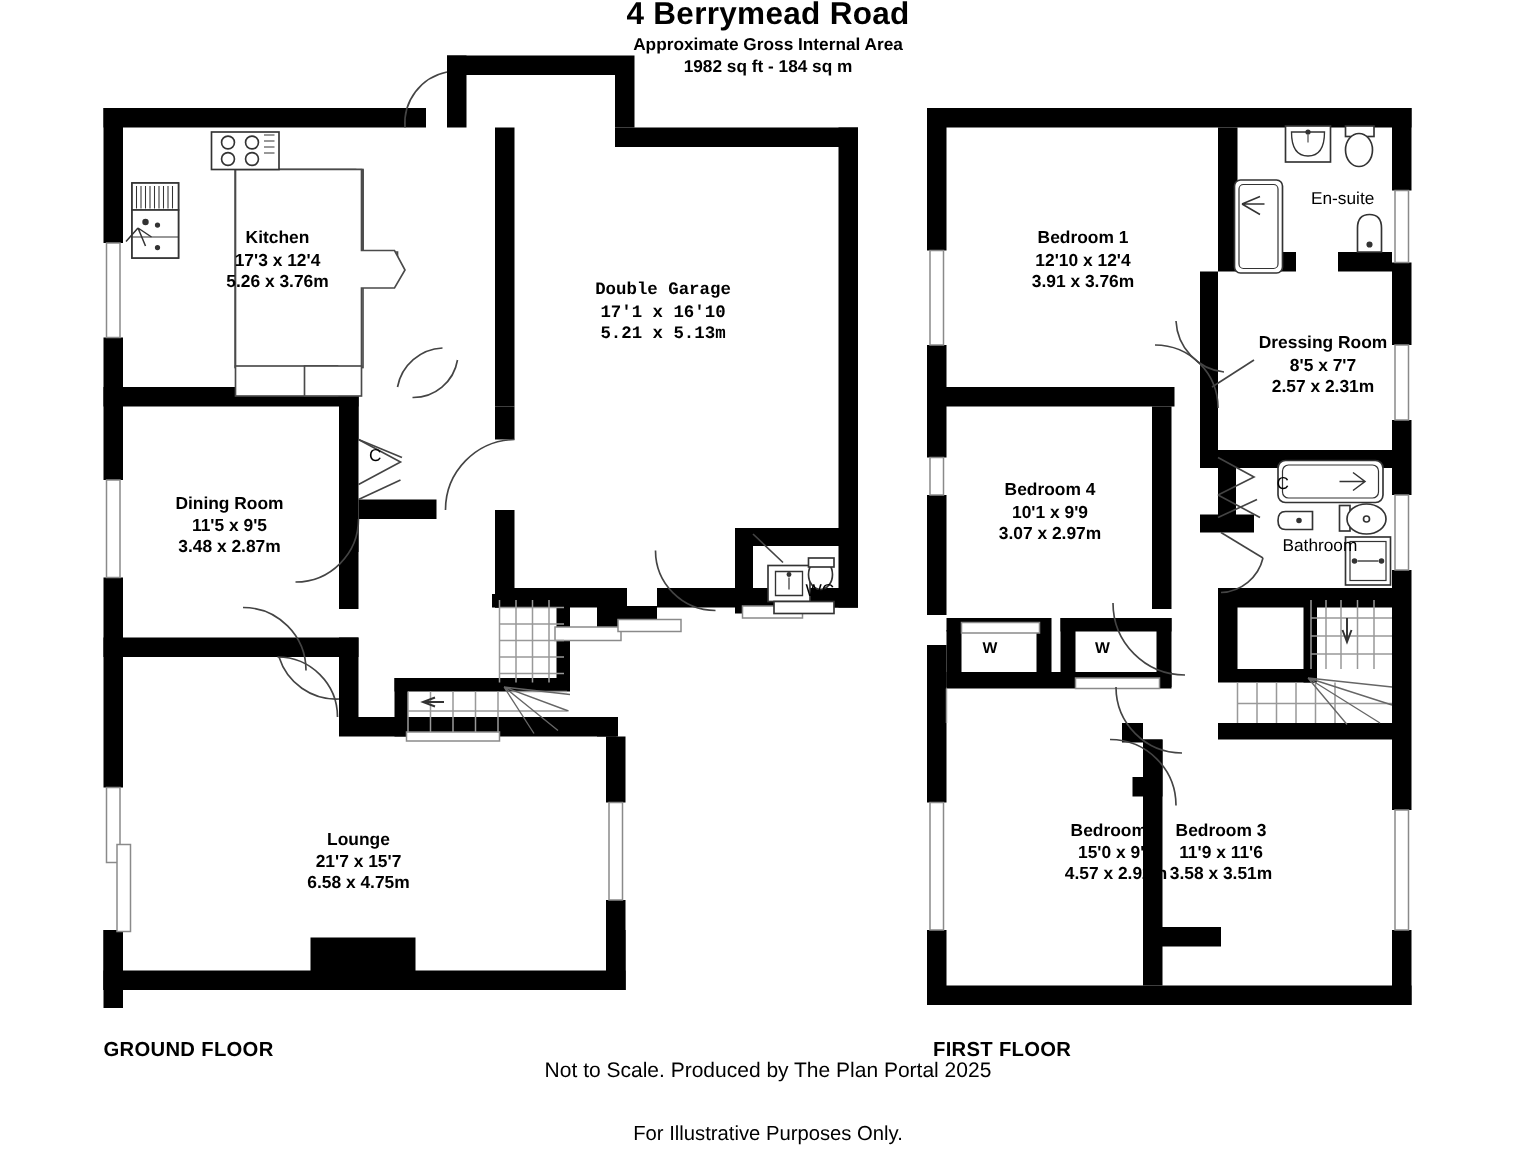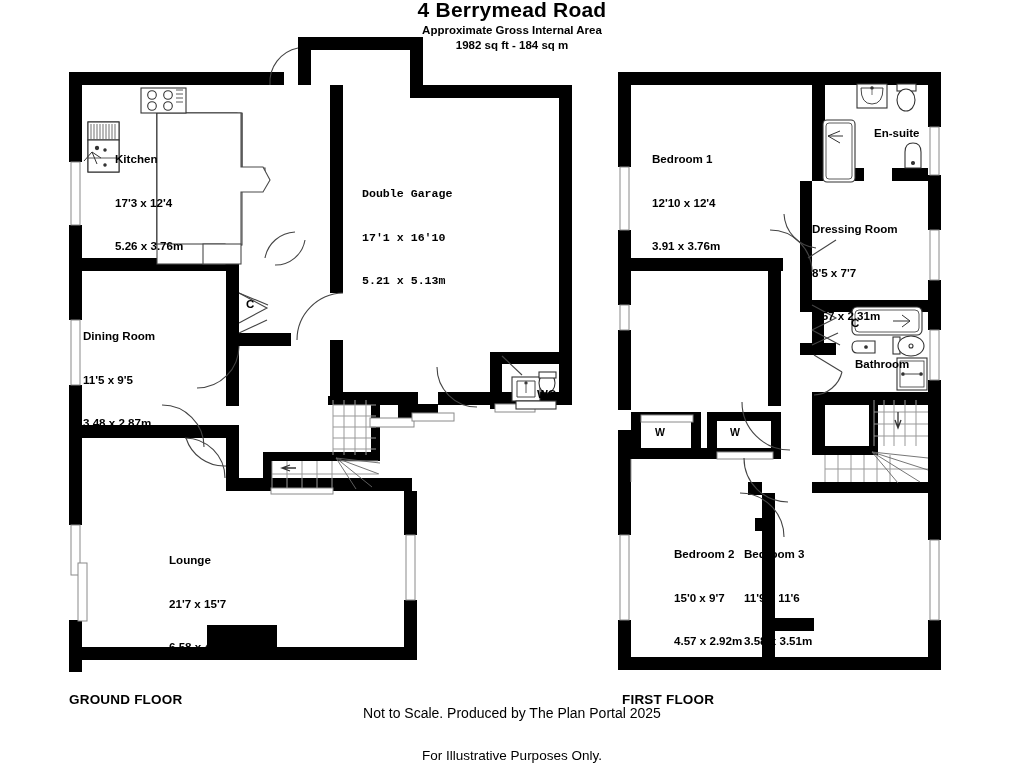--- a/index.html
+++ b/index.html
@@ -15,24 +15,24 @@
   #svgwrap{position:absolute;left:0;top:0;width:1024px;height:768px;}
 
   .flbl{position:absolute;font-size:13.5px;font-weight:bold;letter-spacing:.2px;}
   #gf-label{left:69px;top:692px;}
   #ff-label{left:622px;top:692px;}
 
   #foot1{top:705px;font-size:14px;}
   #foot2{top:748px;font-size:13.5px;font-weight:normal;}
 
   
-  .room{position:absolute;line-height:1.26;}
+  .room{position:absolute;text-align:center;line-height:1.26;}
   .room .nm{font-size:11.6px;font-weight:bold;white-space:nowrap;}
-  .room .d1,.room .d2{font-size:11.6px;font-weight:bold;white-space:nowrap;margin-top:29px;}
-  .tag{position:absolute;font-size:11.5px;font-weight:bold;padding-left:13px;}
+  .room .d1,.room .d2{font-size:11.6px;font-weight:bold;white-space:nowrap;}
+  .tag{position:absolute;font-size:11.5px;font-weight:normal;padding-left:13px;}
   .tagS{position:absolute;font-size:10.5px;font-weight:bold;}
 </style>
 </head>
 <body>
 
 <div id="page">
 
   <div class="hdr" id="title">4 Berrymead Road</div>
   <div class="hdr" id="sub1">Approximate Gross Internal Area</div>
   <div class="hdr" id="sub2">1982 sq ft - 184 sq m</div>
@@ -379,20 +379,25 @@
     <div class="d1">12'10 x 12'4</div>
     <div class="d2">3.91 x 3.76m</div>
   </div>
 
   <div class="room" style="left:812px;top:222px;width:140px;">
     <div class="nm">Dressing Room</div>
     <div class="d1">8'5 x 7'7</div>
     <div class="d2">2.57 x 2.31m</div>
   </div>
 
+  <div class="room" style="left:630px;top:320px;width:140px;">
+    <div class="nm">Bedroom 4</div>
+    <div class="d1">10'1 x 9'9</div>
+    <div class="d2">3.07 x 2.97m</div>
+  </div>
 
   <div class="room" style="left:630px;top:547px;width:140px;padding-left:44px;">
     <div class="nm">Bedroom 2</div>
     <div class="d1">15'0 x 9'7</div>
     <div class="d2">4.57 x 2.92m</div>
   </div>
 
   <div class="room" style="left:744px;top:547px;width:140px;">
     <div class="nm">Bedroom 3</div>
     <div class="d1">11'9 x 11'6</div>

